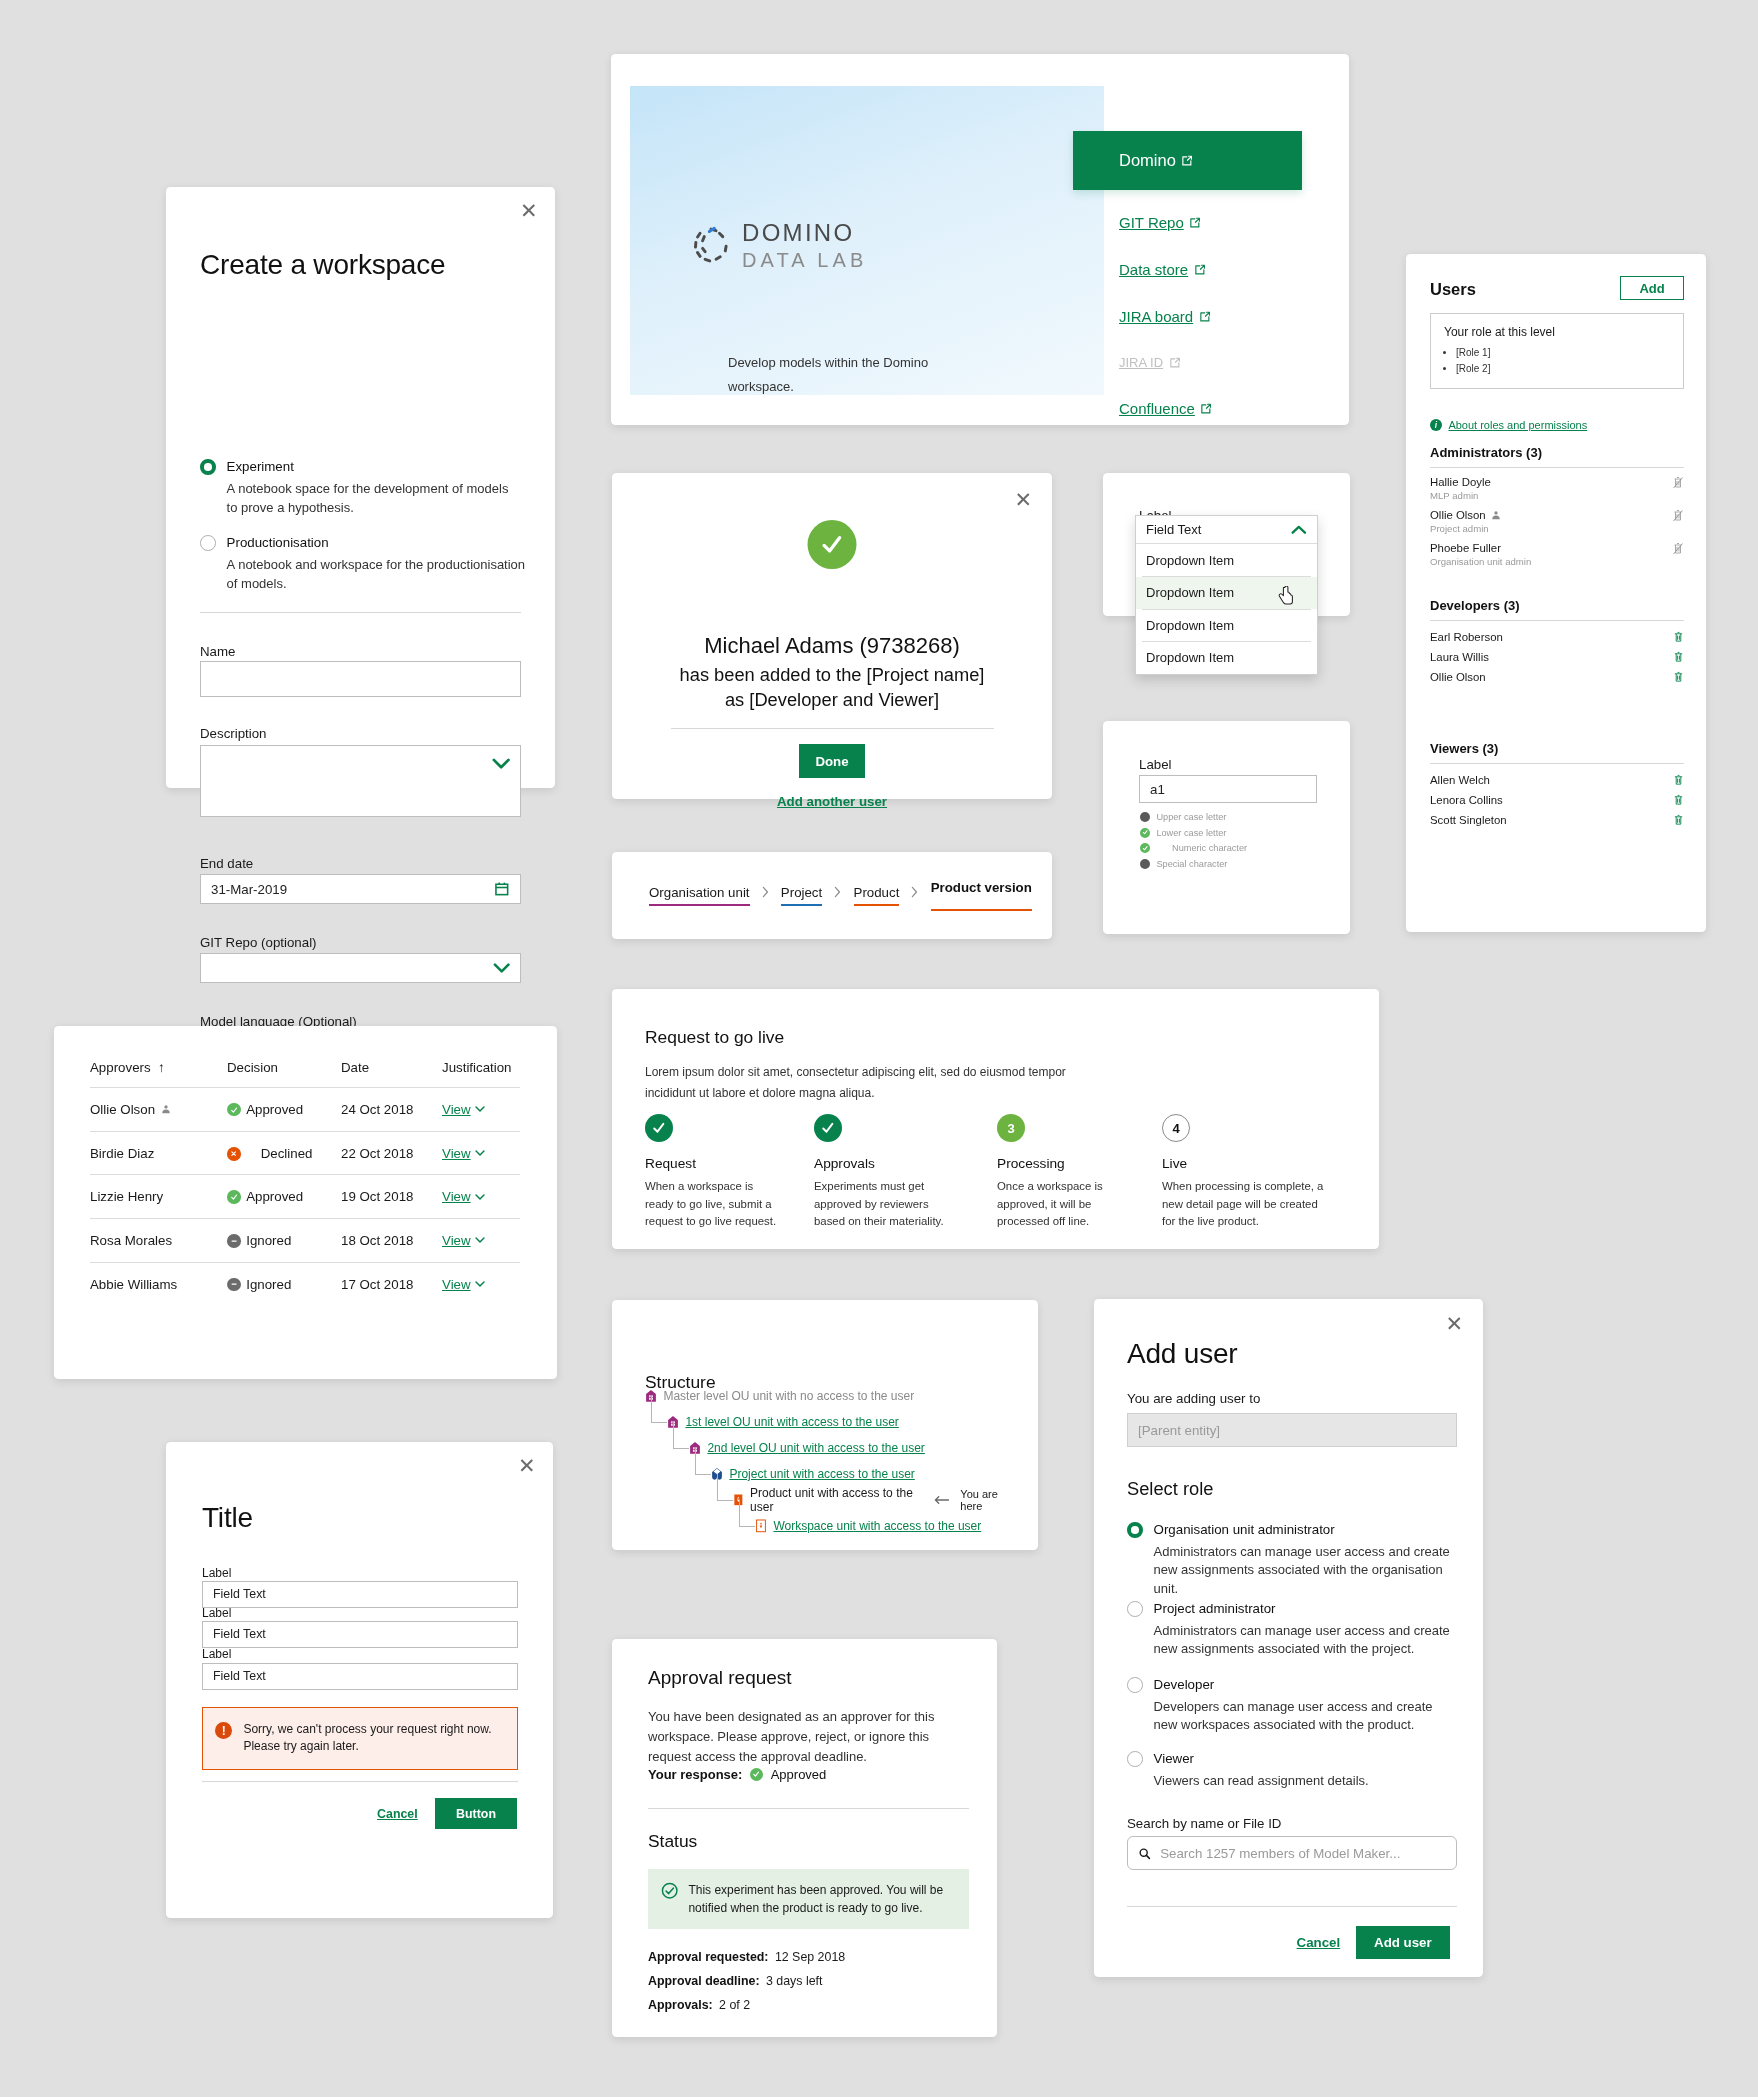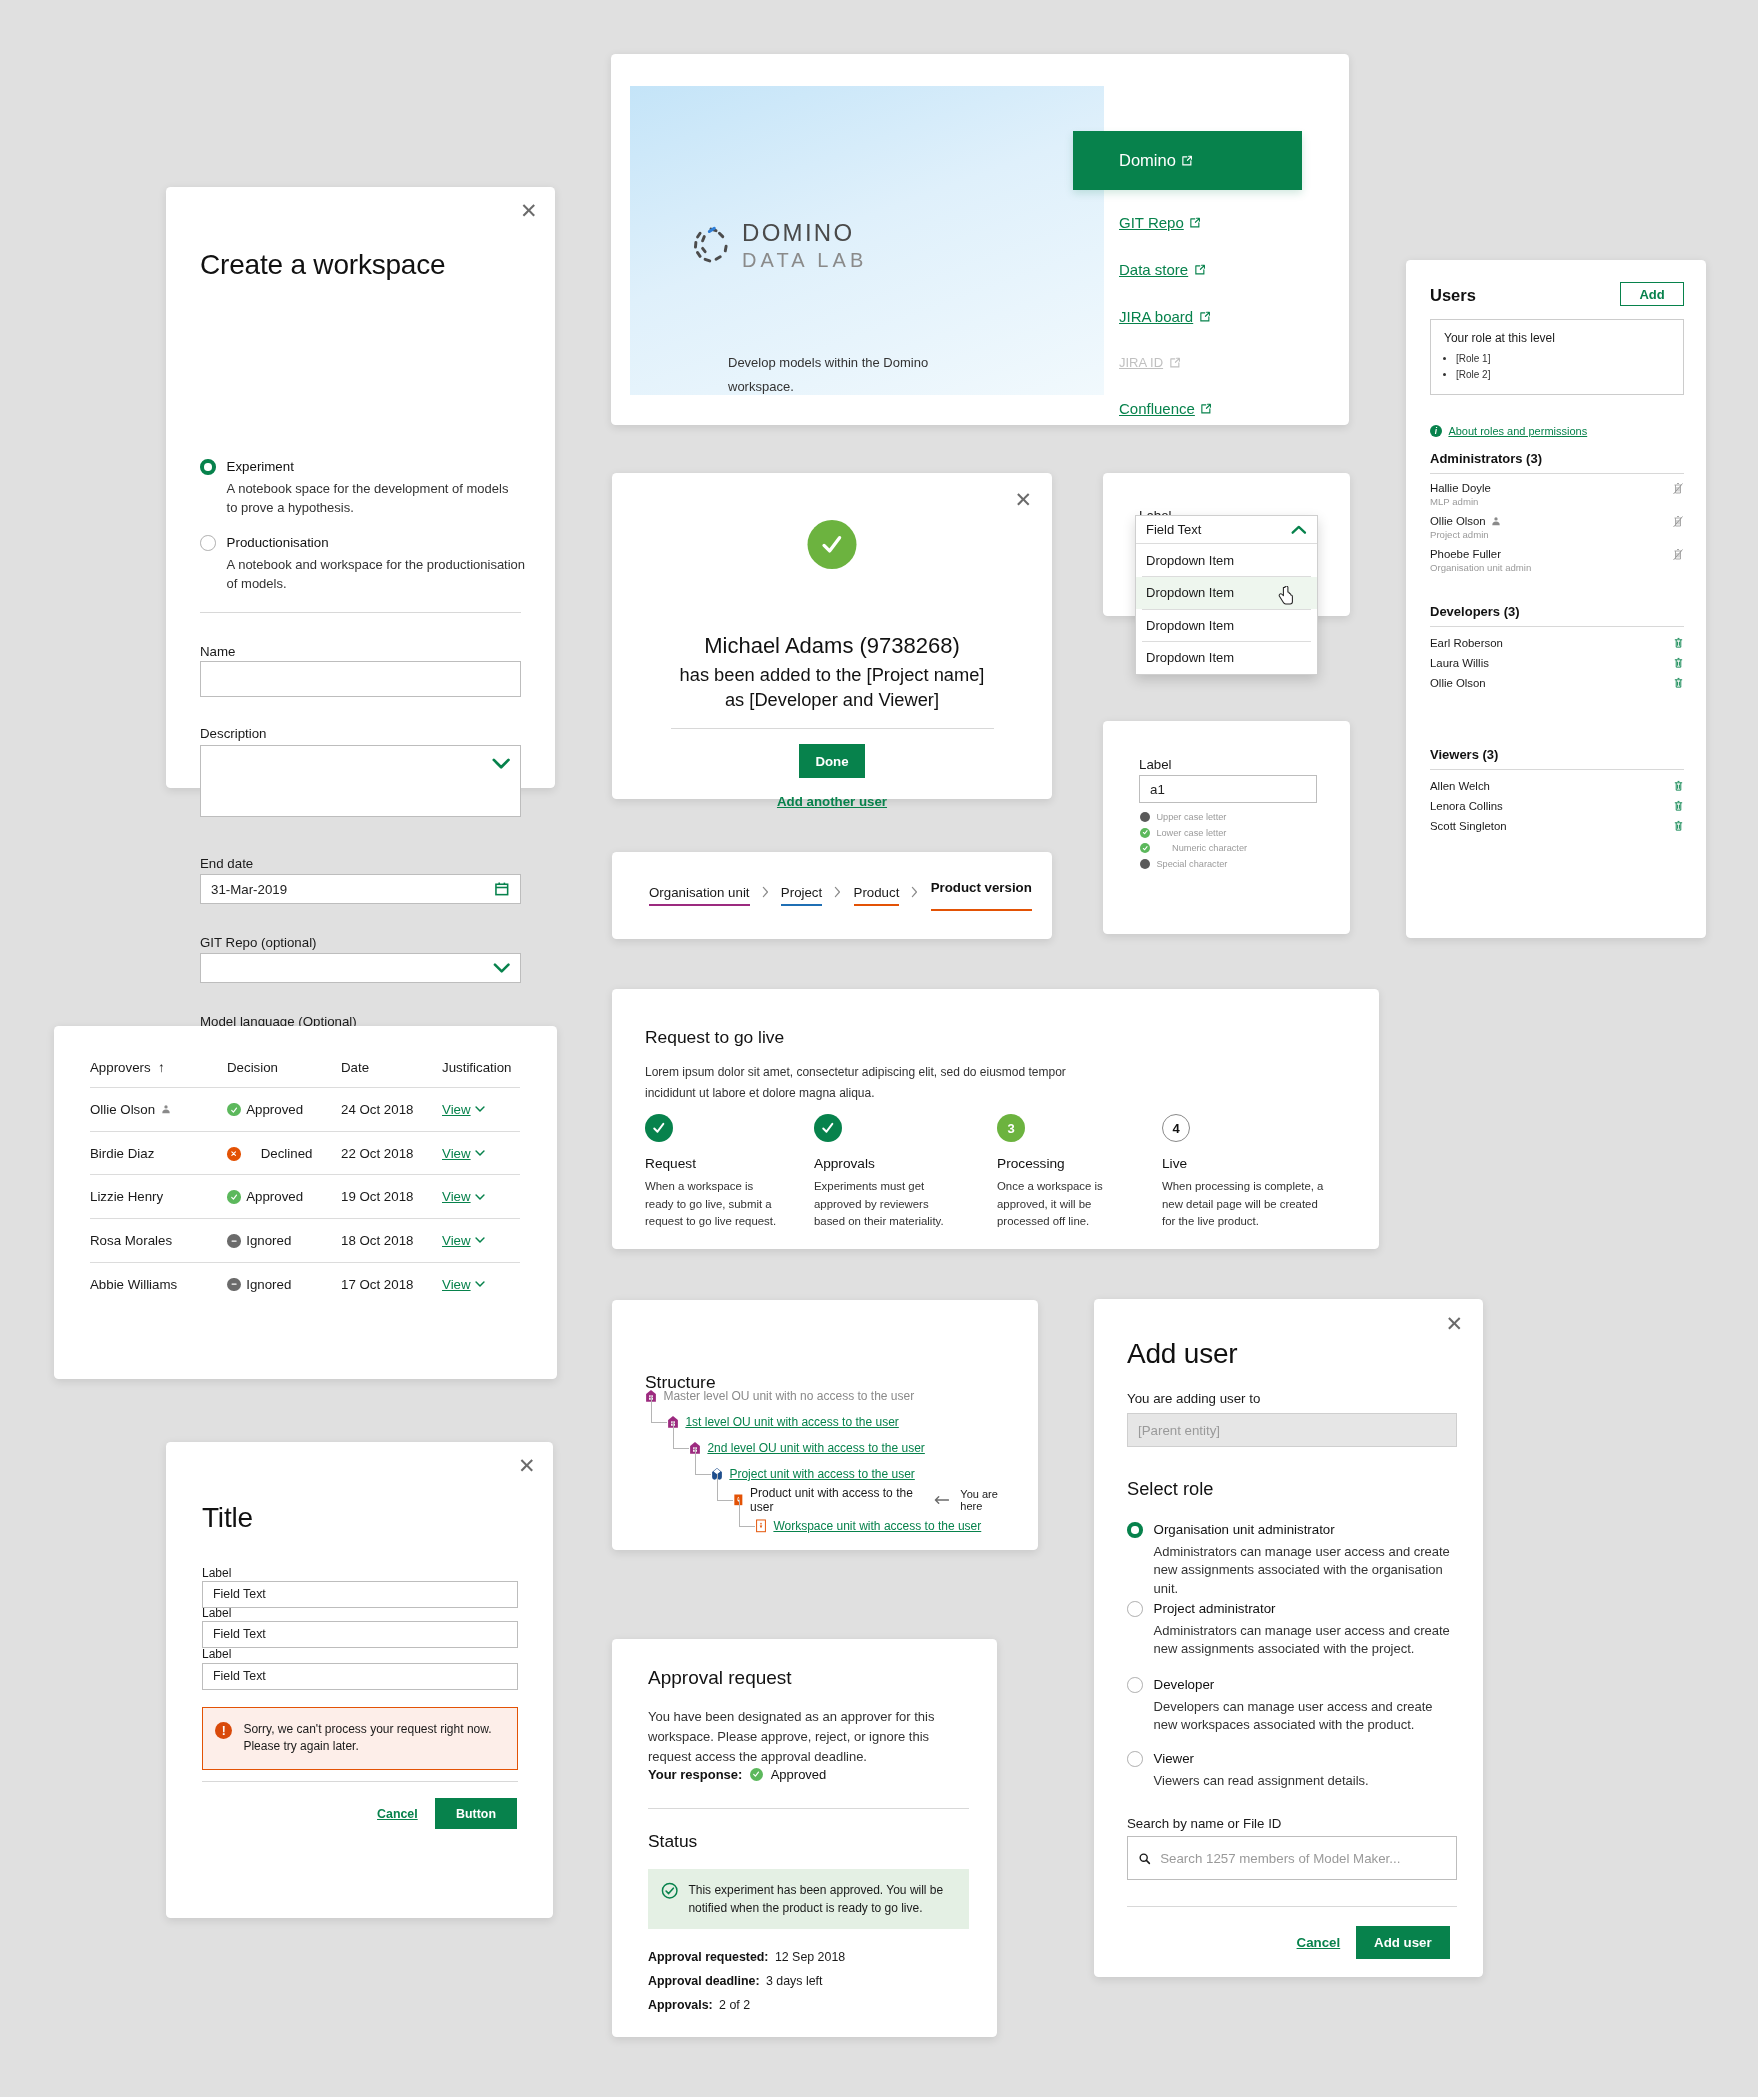--- a/index.html
+++ b/index.html
@@ -330,21 +330,21 @@
       </span>
       <svg width="7.3" height="12" viewBox="0 0 16 26" style="margin-bottom:6.4px;">
           <path d="M3 3 L12 13 L3 23" fill="none" stroke="#8a8a8a" stroke-width="2.6" stroke-linecap="round" stroke-linejoin="round"></path>
         </svg>
       <span style="display:inline-block; border-bottom:2.7px solid #e35205; padding-bottom:14px;">
         <span style="font-size:13.3px; color:#111; font-weight:600;">Product version</span>
       </span>
     </div>
   </div>
 
-  <div class="card" style="left:1406px; top:260px; width:300px; height:678px;">
+  <div class="card" style="left:1406px; top:254px; width:300px; height:678px;">
     <div class="h3" style="position:absolute; left:24px; top:26px; font-size:16.5px;">Users</div>
     <span class="btn-outline" style="position:absolute; right:22px; top:22px; height:24px; padding:0 18.3px;">Add</span>
 
     <div style="position:absolute; left:24px; top:59px; width:254px; border:0.5px solid #cccccc; padding:11px 13px;">
       <div style="font-size:12px; color:#1a1a1a;">Your role at this level</div>
       <ul style="margin:5.5px 0 0 12px;">
         <li style="font-size:10px; color:#333; line-height:1.6;">[Role 1]</li>
         <li style="font-size:10px; color:#333; line-height:1.6;">[Role 2]</li>
       </ul>
     </div>
@@ -806,21 +806,21 @@
 
     <div style="position:absolute; left:33px; top:452px; width:330px; display:flex; gap:11px;">
       <div class="radio"></div>
       <div>
         <div style="font-size:13.3px;color:#111;">Viewer</div>
         <div class="body-txt" style="margin-top:5.5px;width:298px;">Viewers can read assignment details.</div>
       </div>
     </div>
 
     <div class="lbl" style="position:absolute; left:33px; top:517px;">Search by name or File ID</div>
-    <div class="field" style="position:absolute; left:33px; top:537px; width:330px; height:44px; gap:9.2px;">
+    <div class="field" style="position:absolute; left:33px; top:537px; width:330px; height:34px; gap:9.2px;border-radius:6px;">
       <svg width="13" height="13" viewBox="0 0 24 24">
         <circle cx="10.5" cy="10.5" r="6.5" fill="none" stroke="#1a1a1a" stroke-width="2.6"></circle>
         <line x1="15.5" y1="15.5" x2="21" y2="21" stroke="#1a1a1a" stroke-width="2.8" stroke-linecap="round"></line>
       </svg>
       <span style="color:#9a9a9a;">Search 1257 members of Model Maker...</span>
     </div>
 
     <div class="divider" style="position:absolute; left:33px; top:607px; width:330px;"></div>
 
     <div style="position:absolute; right:33px; top:627px; display:flex; align-items:center; gap:15.6px;">

